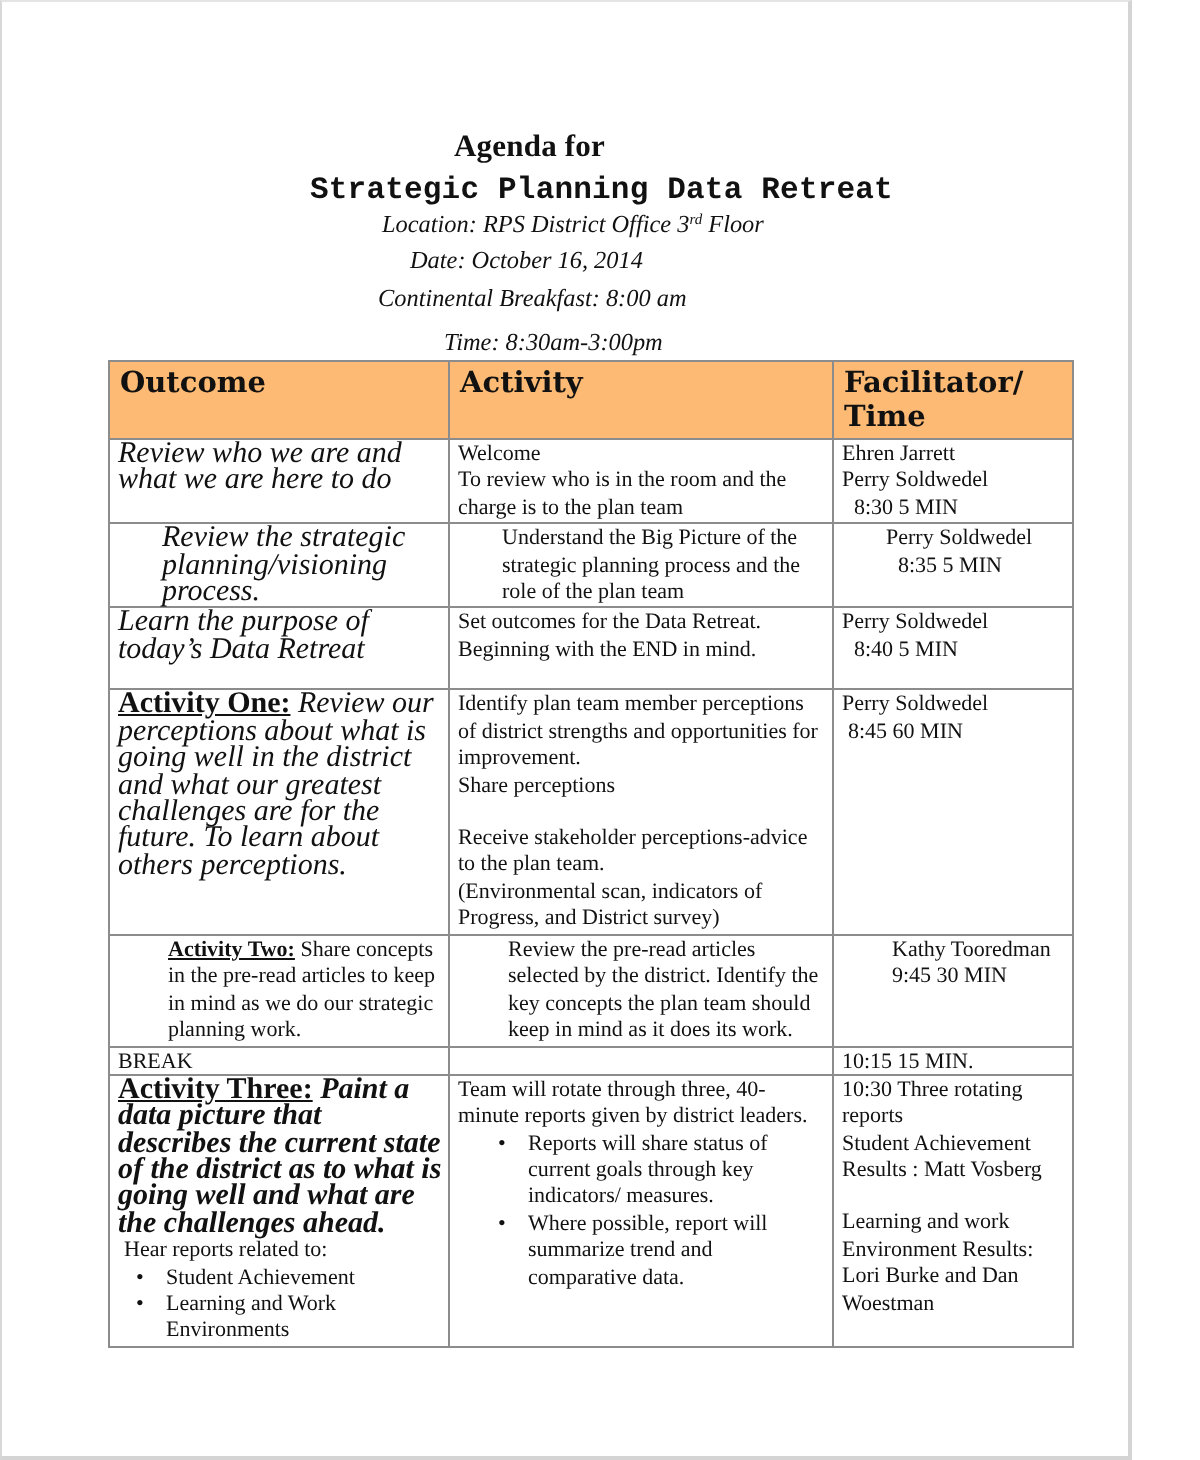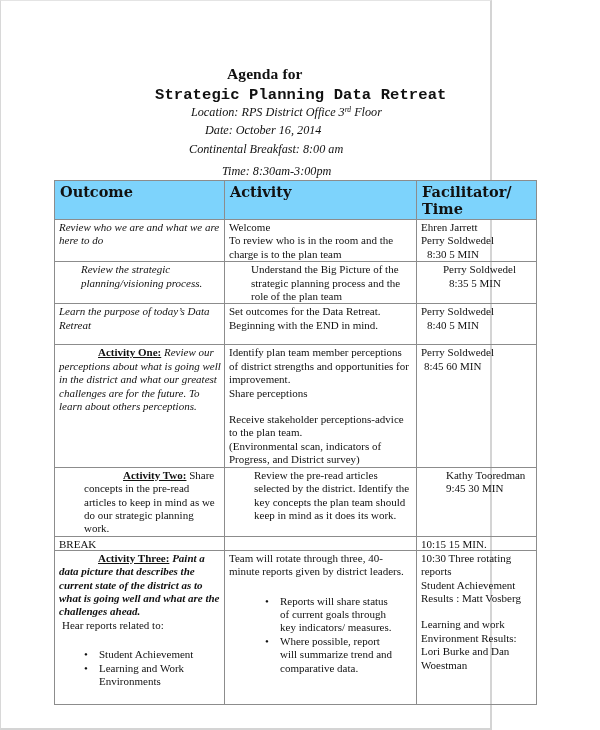--- a/index.html
+++ b/index.html
@@ -3,21 +3,21 @@
   <meta charset="utf-8">
   <style>
     * { box-sizing: border-box; margin: 0; padding: 0; }
     html, body { width: 600px; height: 730px; background: #ffffff; overflow: hidden; }
     body {
       font-family: "DejaVu Serif", "Liberation Serif", serif;
       color: #111;
       position: relative;
     }
     .page {
-      position: absolute; left: 0; top: 0; width: 492px; height: 730px;
+      position: absolute; left: 0; top: 0; width: 566px; height: 730px;
       border-left: 1px solid #d8d8d8;
       border-top: 1px solid #e4e4e4;
       border-right: 2px solid #d4d4d4;
       border-bottom: 2px solid #d4d4d4;
       background: #fff;
     }
     .header-block {
       position: absolute; left: 0; top: 64px; width: 600px;
     }
     .title-line {
@@ -44,30 +44,30 @@
       font-size: 11px; line-height: 13.4px;
     }
     table.agenda col.c1 { width: 170px; }
     table.agenda col.c2 { width: 192px; }
     table.agenda col.c3 { width: 120px; }
     table.agenda td, table.agenda th {
       border: 1.3px solid #8c8c8c; vertical-align: top; padding: 1px 3px 0 4px;
       text-align: left; font-weight: normal;
     }
     table.agenda thead th {
-      background: #7dd3fc; font-weight: bold; font-size: 14.5px; line-height: 16.5px;
+      background: #fdba74; font-weight: bold; font-size: 14.5px; line-height: 16.5px;
       padding: 3px 4px 2px 5px; height: 37px;
       font-family: "DejaVu Serif", serif;
     }
-    .outcome { font-weight: bold; font-style: italic; font-size: 11px; }
-    .lbl { text-decoration: underline; font-weight: bold; font-style: normal; margin-left: 39px; }
+    .outcome { font-weight: bold; font-style: italic; font-size: 15px; }
+    .lbl { text-decoration: underline; font-weight: bold; font-style: normal; }
     .fac { padding-left: 4px; }
     .indent { padding-left: 6px; display: block; }
     .gap { display: block; height: 13px; }
-    ul.bul { list-style: none; margin: 16px; padding: 0; }
+    ul.bul { list-style: none; margin: 0; padding: 0; }
     ul.bul li { position: relative; padding-left: 24px; }
     ul.bul li::before {
       content: "\2022"; position: absolute; left: 9px; top: 0;
     }
     ul.bul2 li { padding-left: 35px; }
     ul.bul2 li::before { left: 20px; }
     .brk { font-weight: bold; }
     tr.r1 td { height: 40px; }
     tr.r2 td { height: 40px; padding-left: 26px; }
     tr.r3 td { height: 41px; }

